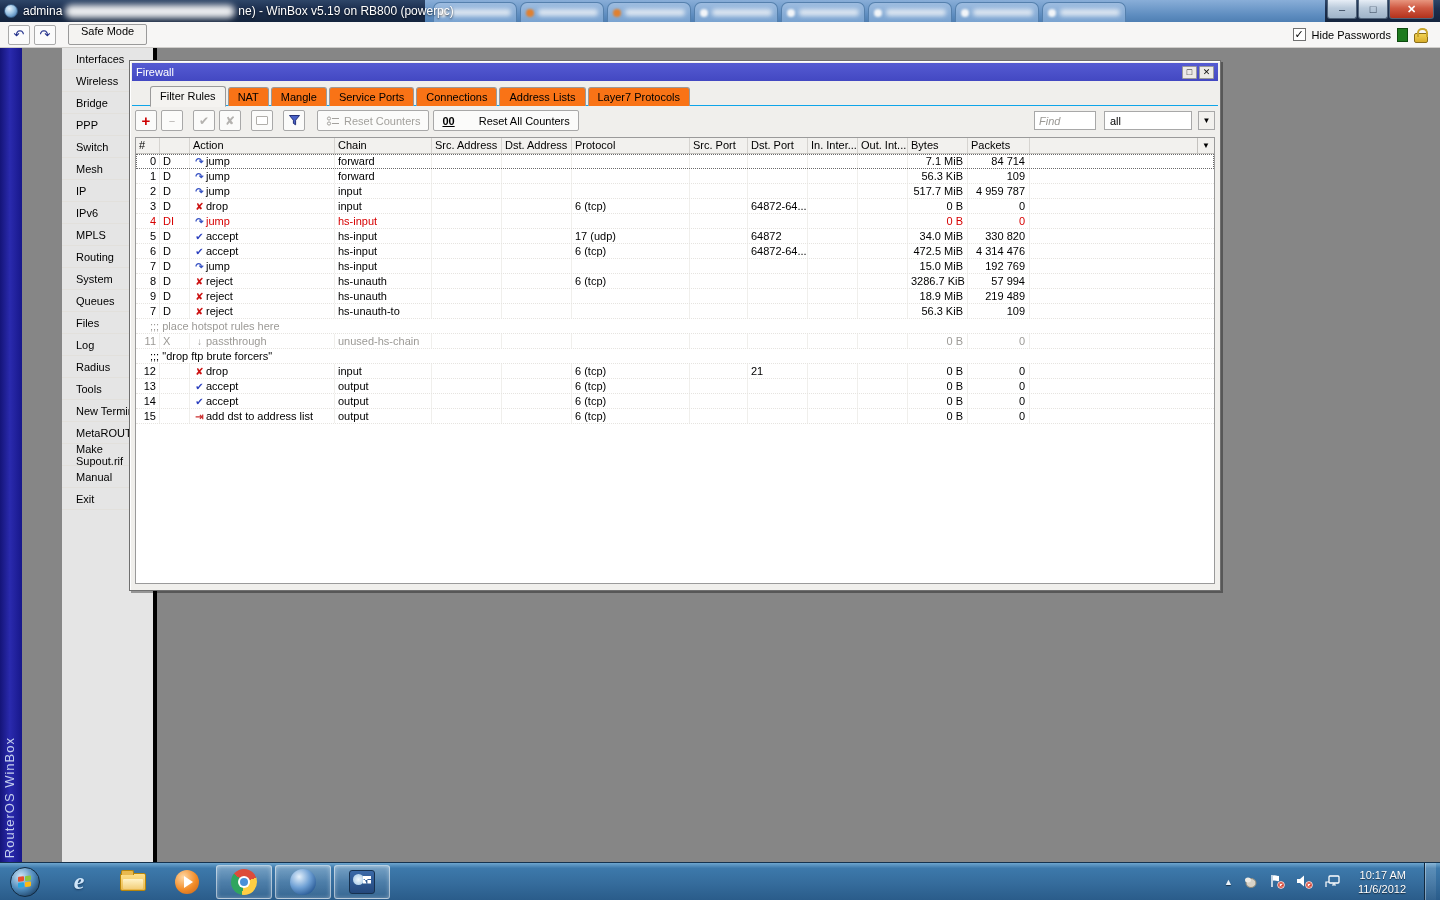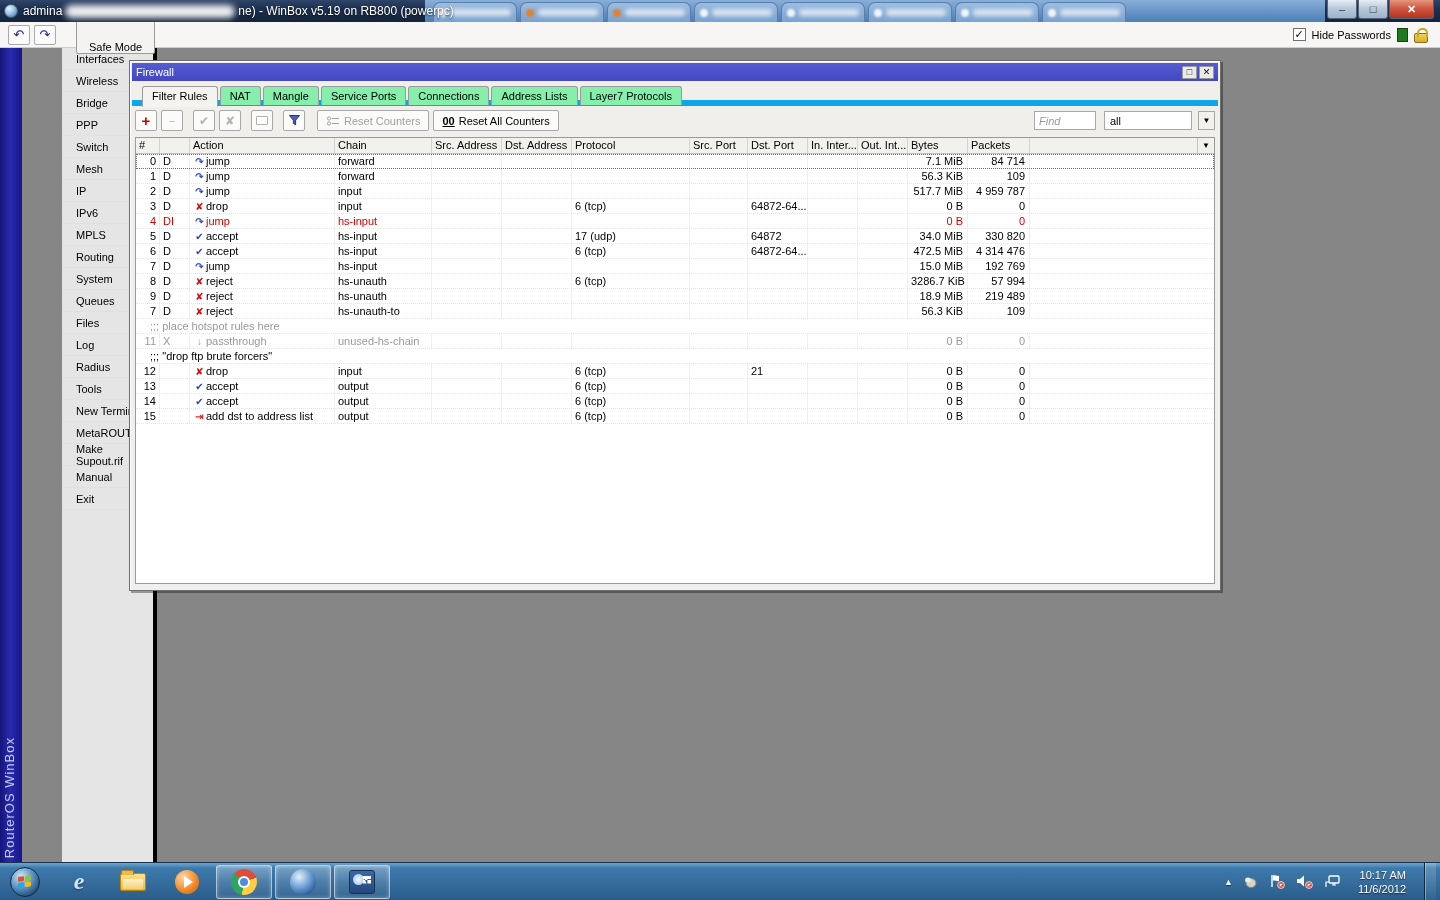--- a/index.html
+++ b/index.html
@@ -17,21 +17,21 @@
   .bg-tab .favicon{width:8px;height:8px;border-radius:50%;background:#f2f5f8;filter:blur(1px);flex:0 0 auto;}
   .bg-tab .favicon.orange{background:#e08030;}
   .bg-tab .tab-blur{flex:1;height:7px;background:#e8eef5;border-radius:4px;filter:blur(2px);opacity:.85;}
   .win-controls{position:absolute;right:6px;top:0;display:flex;z-index:40;}
   .win-btn{width:30px;height:19px;display:flex;align-items:center;justify-content:center;font-size:11px;color:#2a3a4e;background:linear-gradient(180deg,#e7eef6,#b9c9da 45%,#9fb4c9);border:1px solid #51647a;border-top:none;border-radius:0 0 3px 3px;margin-left:1px;}
   .win-btn.close{width:45px;background:linear-gradient(180deg,#e8967f,#cf5942 45%,#b3321c);color:#fff;font-weight:bold;}
 
   
   .appbar{position:absolute;left:0;top:22px;width:1440px;height:26px;background:#f7f6f5;border-bottom:1px solid #cfcdca;display:flex;align-items:center;padding:0 8px;z-index:25;}
   .small-btn{width:22px;height:20px;border:1px solid #aaa;background:#fbfbfb;border-radius:2px;color:#1f2d8a;font-size:13px;display:flex;align-items:center;justify-content:center;margin-right:4px;}
-  .safemode-btn{height:38px;border:1px solid #9a9a9a;background:#f4f3f1;border-radius:2px;padding:0 12px;display:flex;align-items:flex-end;margin-left:16px;color:#000;}
+  .safemode-btn{height:21px;border:1px solid #9a9a9a;background:#f4f3f1;border-radius:2px;padding:0 12px;display:flex;align-items:flex-start;margin-left:8px;color:#000;}
   .appbar-right{margin-left:auto;display:flex;align-items:center;gap:6px;}
   .checkbox{width:13px;height:13px;background:#fff;border:1px solid #707070;display:flex;align-items:center;justify-content:center;font-size:11px;color:#000;line-height:1;}
   .green-chip{width:11px;height:14px;background:#1e7a1e;border:1px solid #0e4a0e;}
   .lock{width:14px;height:10px;background:linear-gradient(#f2d254,#d9ae2b);border:1px solid #8a6d1a;border-radius:2px;position:relative;margin-top:6px;margin-right:4px;}
   .lock:before{content:'';position:absolute;top:-6px;left:2px;width:7px;height:7px;border:2px solid #c9a62c;border-bottom:none;border-radius:5px 5px 0 0;}
 
   
   .workspace{position:absolute;left:0;top:48px;width:1440px;height:814px;background:#868686;overflow:hidden;}
 
   
@@ -40,31 +40,31 @@
   .brand-text{position:absolute;bottom:4px;left:2px;writing-mode:vertical-rl;transform:rotate(180deg);font-size:13px;color:#c4cfec;letter-spacing:1px;white-space:nowrap;}
   .menu{flex:1;background:#e5e5e5;border-right:4px solid #000000;margin-left:40px;}
   .menu-item{height:22px;display:flex;align-items:center;padding:0 6px 0 14px;border-bottom:1px solid #e2e0dc;color:#000;position:relative;}
   .menu-item .submenu-arrow{margin-left:auto;color:#6a6a6a;font-size:10px;}
 
   
   .fw-window{position:absolute;left:129px;top:12px;width:1092px;height:531px;background:#f0efec;border:1px solid #6f6f6f;box-shadow:2px 2px 0 rgba(0,0,0,.35),inset 1px 1px 0 #ffffff;padding:2px;}
   .fw-title{height:18px;background:linear-gradient(180deg,#555bd2,#4348c2);color:#fff;display:flex;align-items:center;padding:0 4px;font-size:11px;}
   .fw-title-btns{margin-left:auto;display:flex;gap:2px;}
   .fw-tbtn{width:15px;height:13px;background:#eceae7;border:1px solid #9a9a9a;border-radius:1px;display:flex;align-items:center;justify-content:center;font-size:9px;color:#111;line-height:1;}
-  .fw-tabs{display:flex;align-items:flex-start;padding:4px 2px 0 10px;border-bottom:6px solid #0ea5e9;height:25px;}
-  .tab{padding:3px 9px 3px 9px;background:#86efac;border:1px solid #9a9a9a;border-bottom:none;border-radius:3px 3px 0 0;margin-right:2px;color:#000;position:relative;top:1px;height:19px;}
+  .fw-tabs{display:flex;align-items:center;padding:4px 2px 0 18px;border-bottom:1px solid #0ea5e9;height:25px;}
+  .tab{padding:3px 9px 3px 9px;background:#f97316;border:1px solid #9a9a9a;border-bottom:none;border-radius:3px 3px 0 0;margin-right:2px;color:#000;position:relative;top:1px;height:19px;}
   .tab.active{background:#f4f3f0;height:21px;top:1px;border-bottom:1px solid #f4f3f0;z-index:2;}
   .fw-toolbar{display:flex;align-items:center;padding:4px 3px;gap:4px;}
   .tb-btn{height:21px;min-width:22px;border:1px solid #a8a8a8;background:#fbfbfa;border-radius:2px;display:flex;align-items:center;justify-content:center;gap:4px;padding:0 3px;color:#000;}
   .tb-btn.add{color:#cc0000;font-weight:bold;font-size:15px;}
   .tb-btn.dis{color:#b4b2af;}
   .tb-btn .glyph{font-size:12px;line-height:1;}
   .tb-btn.txt{padding:0 8px;}
   .tb-btn.txt.disabled{color:#a3a19d;}
-  .bold00{font-weight:bold;margin-right:0;text-decoration:underline;}
+  .bold00{font-weight:bold;margin-right:20px;text-decoration:underline;}
   .comment-glyph{width:12px;height:9px;border:1px solid #b0aeaa;border-radius:1px;background:#fff;}
   .fw-toolbar .spacer{flex:1;}
   .find-input{width:62px;height:19px;border:1px solid #a8a8a8;background:#fff;padding:0 4px;font-family:"Liberation Sans",sans-serif;font-size:11px;}
   .find-input::placeholder{color:#9a9894;font-style:italic;}
   .combo{width:88px;height:19px;border:1px solid #a8a8a8;background:#fff;display:flex;align-items:center;padding:0 5px;margin-left:4px;}
   .combo-arrow-btn{width:17px;height:19px;border:1px solid #a8a8a8;background:#f2f1ee;display:flex;align-items:center;justify-content:center;font-size:8px;margin-left:2px;color:#000;}
 
   
   .table-wrap{margin:2px 3px 0 3px;height:447px;border:1px solid #9a9a9a;background:#fff;position:relative;overflow:hidden;}
   .thead-row{display:grid;grid-template-columns:24px 30px 145px 97px 70px 70px 118px 58px 60px 50px 50px 60px 62px minmax(0,1fr);background:#f2f1ee;border-bottom:1px solid #c4c2be;height:16px;line-height:15px;}

